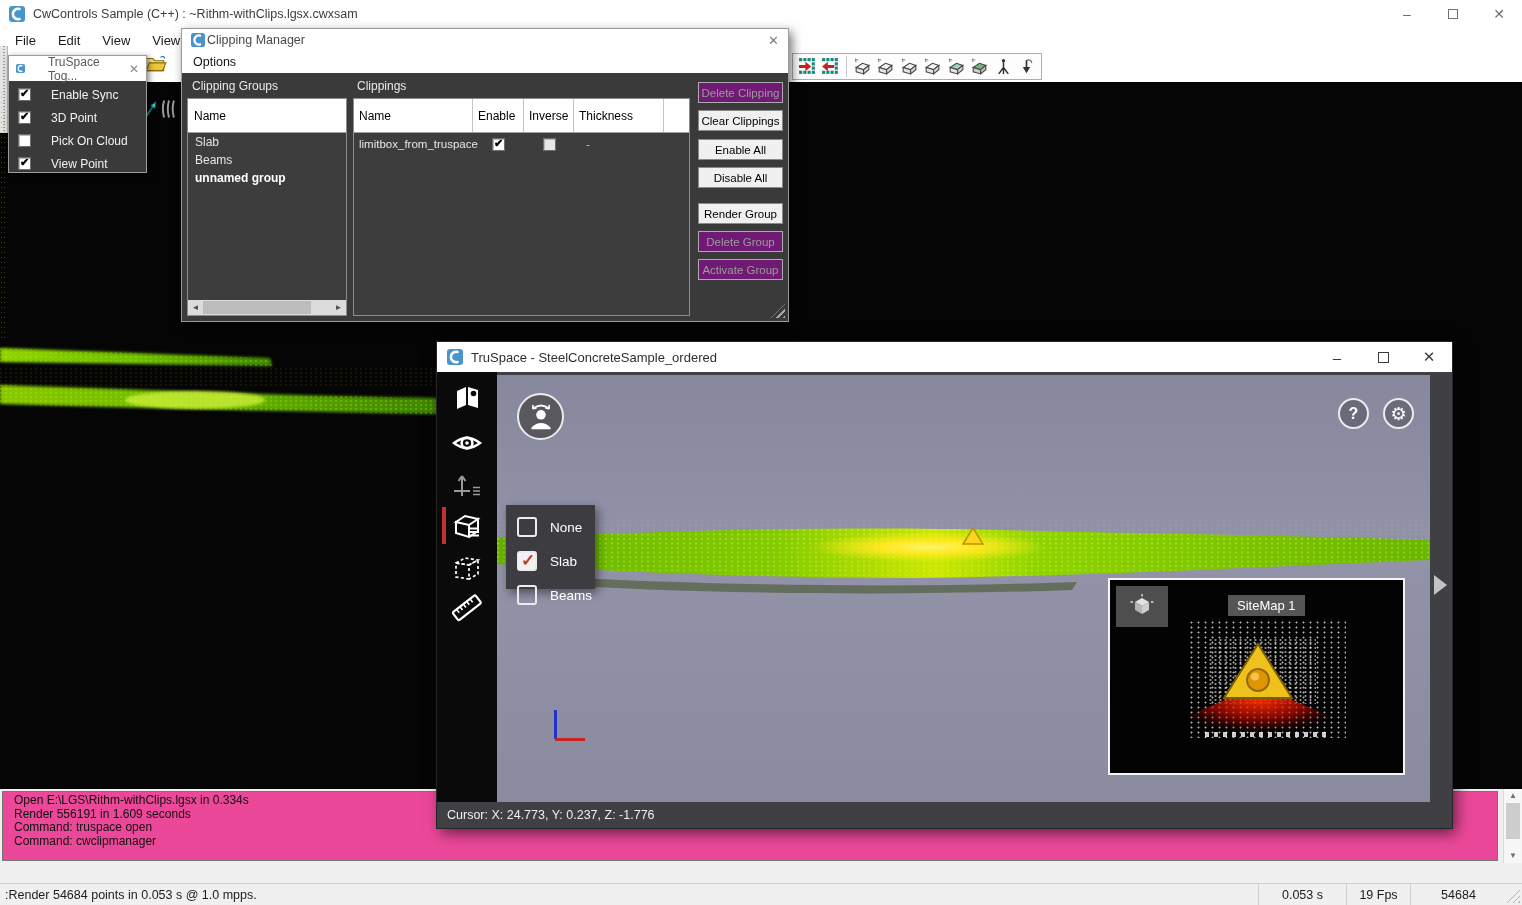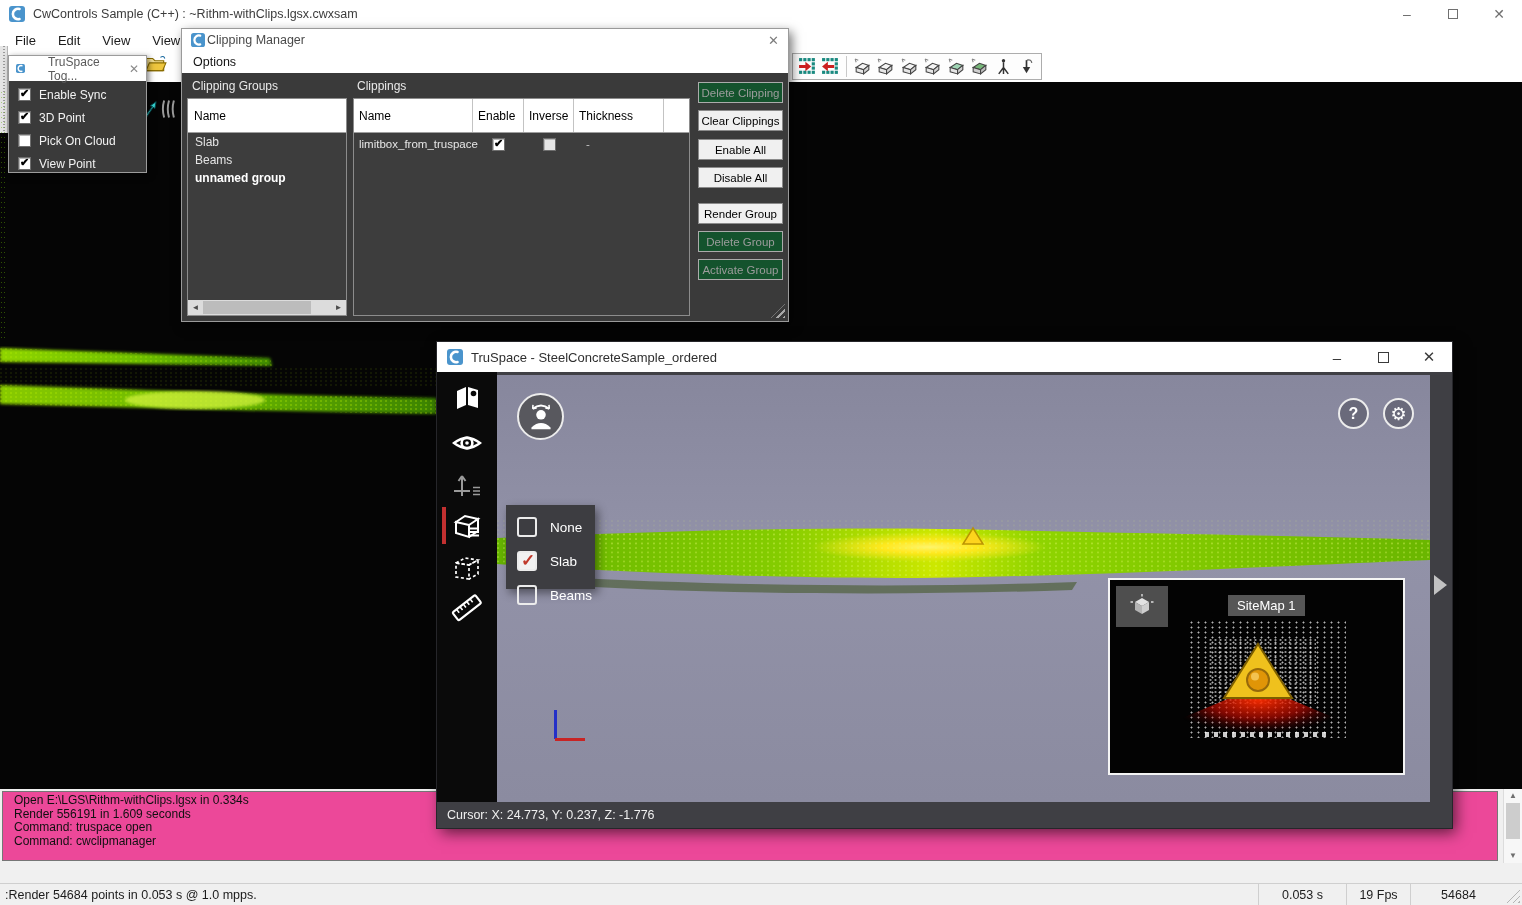--- a/index.html
+++ b/index.html
@@ -34,21 +34,21 @@
   #vsb-thumb{position:absolute;left:2px;top:14px;width:14px;height:36px;background:#cdcdcd}
   #statusbar{left:0;top:883px;width:1522px;height:22px;background:#f0f0f0;border-top:1px solid #cfcfcf;display:flex;align-items:stretch;font-size:12.5px;color:#1c1c1c;z-index:4}
   .sb-msg{flex:1;display:flex;align-items:center;padding-left:5px}
   .sb-cell{border-left:1px solid #cfcfcf;display:flex;align-items:center;justify-content:center}
   #sb-grip{width:14px;background:repeating-linear-gradient(135deg,transparent 0 3px,#b5b5b5 3px 4px);clip-path:polygon(100% 0,100% 100%,0 100%);margin:4px 2px 2px 0}
 
   
   #togpanel{left:8px;top:55px;width:139px;height:118px;background:#3a3a3a;border:1px solid #9c9c9c;box-shadow:2px 2px 6px rgba(0,0,0,.5);z-index:6}
   .tg-title{height:25px;background:#fff;display:flex;align-items:center;gap:23px;padding:0 7px;font-size:12px;color:#5a5a5a}
   .tg-close{margin-left:auto;color:#8a8a8a;font-size:12px}
-  .tg-row{display:flex;align-items:center;gap:8px;height:19px;margin:4px 0 0 9px;font-size:12px;color:#f2f2f2}
+  .tg-row{display:flex;align-items:center;gap:20px;height:19px;margin:4px 0 0 9px;font-size:12px;color:#f2f2f2}
 
   
   .wcb{position:relative;width:13px;height:13px;background:#fff;border:1px solid #6e6e6e;box-shadow:inset 1px 1px 0 #b8b8b8;flex:0 0 auto}
   .wcb.checked::after{content:"✔";position:absolute;left:1px;top:-2px;font-size:11px;color:#000;font-weight:bold}
 
   
   #clipman{left:181px;top:28px;width:608px;height:294px;background:#3a3a3a;border:1px solid #9a9a9a;box-shadow:3px 4px 10px rgba(0,0,0,.55);z-index:7}
   .cm-title{height:22px;background:#fff;display:flex;align-items:center;gap:2px;padding:0 9px;font-size:12.5px;color:#4a4a4a}
   .cm-close{margin-left:auto;color:#7c7c7c;font-size:13px}
   .cm-menu{height:22px;background:#fff;display:flex;align-items:center;padding-left:11px;font-size:12.5px;color:#141414}
@@ -57,21 +57,21 @@
   .cm-listbox{position:absolute;top:25px;background:#3d3d3d;border:1px solid #8c8c8c}
   .lb-header{height:34px;background:#fff;color:#000;font-size:12px;display:flex;align-items:center;border-bottom:1px solid #9e9e9e}
   .cm-grow{font-size:12px;color:#e4e4e4;padding:2px 0 2px 7px}
   .cm-grow.bold{font-weight:bold;color:#fff}
   .hscroll{position:absolute;bottom:0;left:0;right:0;height:15px;background:#dcdcdc;display:flex;align-items:center}
   .hs-btn{width:15px;text-align:center;font-size:8px;color:#4c4c4c}
   .hs-thumb{height:13px;width:108px;background:#bcbcbc}
   .clip-hcell{display:flex;align-items:center;padding-left:5px;height:100%;border-right:1px solid #c3c3c3}
   .clip-row{height:22px;display:flex;align-items:center;font-size:11.5px;color:#e6e6e6}
   .cm-btn{position:absolute;left:516px;width:85px;height:21px;background:#f0f0f0;border:1px solid #8a8a8a;font-size:11.5px;color:#000;display:flex;align-items:center;justify-content:center}
-  .cm-btn.disabled{color:#9c9c9c;background:#14532d;border-color:#ababab}
+  .cm-btn.disabled{color:#9c9c9c;background:#701a75;border-color:#ababab}
   #cm-grip{position:absolute;right:3px;bottom:3px;width:14px;height:14px;background:repeating-linear-gradient(135deg,transparent 0 3px,#a8a8a8 3px 5px);clip-path:polygon(100% 0,100% 100%,0 100%)}
 
   
   #truspace{left:437px;top:342px;width:1015px;height:486px;background:#3f3f44;box-shadow:0 0 0 1px #26262a,4px 5px 14px rgba(0,0,0,.6);z-index:8}
   .ts-title{height:30px;background:#fff;display:flex;align-items:center;gap:8px;padding-left:10px;font-size:13px;color:#2f2f2f}
   .ts-controls{margin-left:auto;display:flex;height:100%}
   .ts-wc{width:46px;display:flex;align-items:center;justify-content:center;color:#3a3a3a;font-size:15px}
   .ts-content{display:flex;height:430px}
   .ts-sidebar{width:60px;background:#0a0a0a;position:relative;flex:0 0 auto}
   .side-icon{position:absolute;left:14px;width:32px;height:32px;display:flex;align-items:center;justify-content:center}

